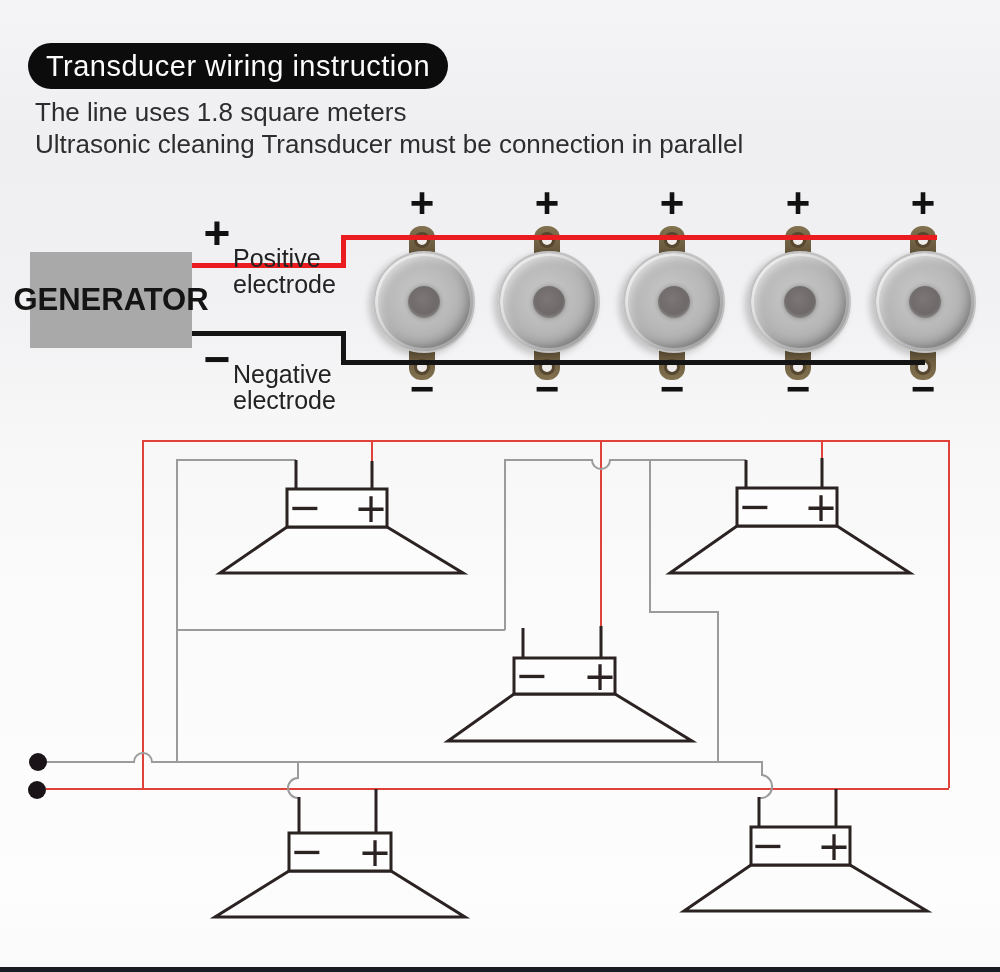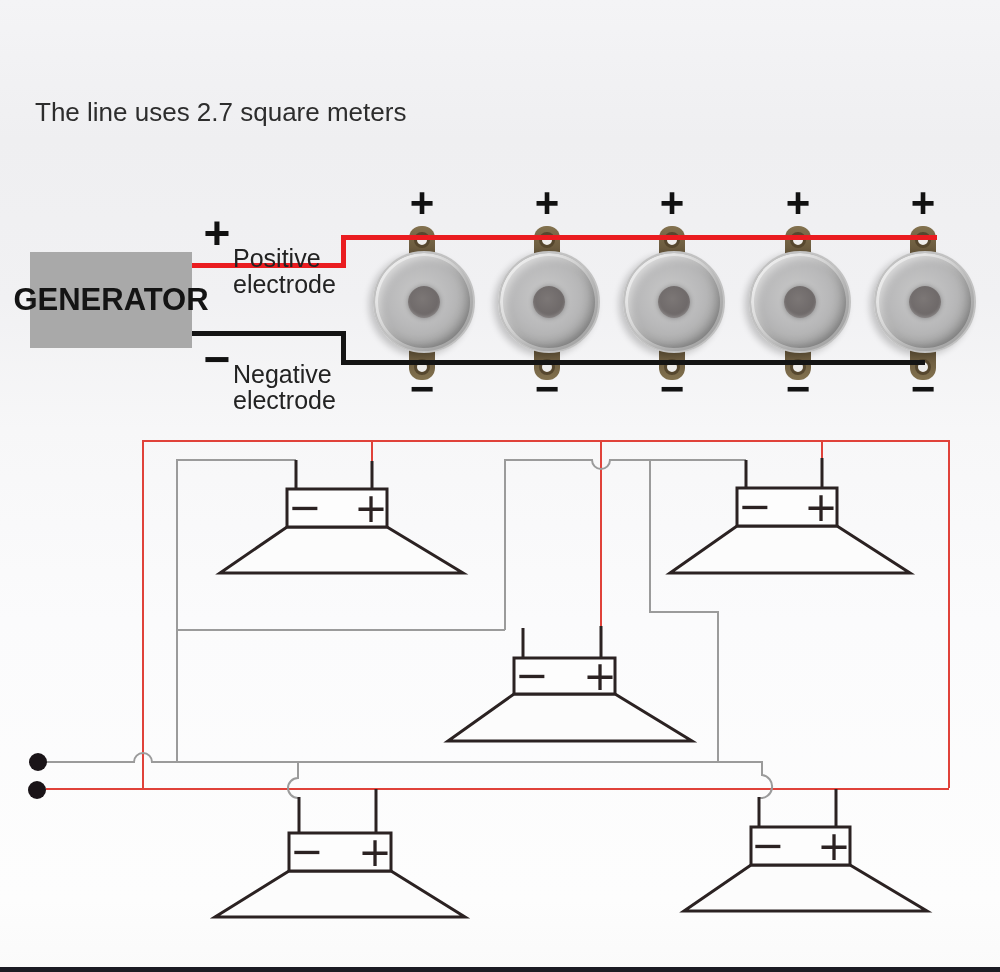--- a/index.html
+++ b/index.html
@@ -51,22 +51,24 @@
   
   .schematic{ left:0; top:420px; z-index:5;}
   .bottom-bar{ left:0; top:967px; width:1000px; height:5px; background:#1b1b23; }
   svg text{ font-family:"DejaVu Sans","Liberation Sans",sans-serif; font-size:40px; fill:#2b2222; }
 </style>
 </head>
 <body>
 
 <div class="page">
 
+  <div class="abs title-pill">Transducer wiring instruction</div>
   <div class="abs subtitle">
-    <div>The line uses 2.7 square meters</div>
+    <div>The line uses 1.8 square meters</div>
+    <div>Ultrasonic cleaning Transducer must be connection in parallel</div>
   </div>
 
   <div class="abs generator">GENERATOR</div>
 
   <div class="abs elec-sign" style="left:200px;top:210px;">+</div>
   <div class="abs elec-label" style="left:233px;top:205px;">
     <div>Positive</div>
     <div>electrode</div>
   </div>
   <div class="abs elec-sign" style="left:200px;top:336px;">−</div>

